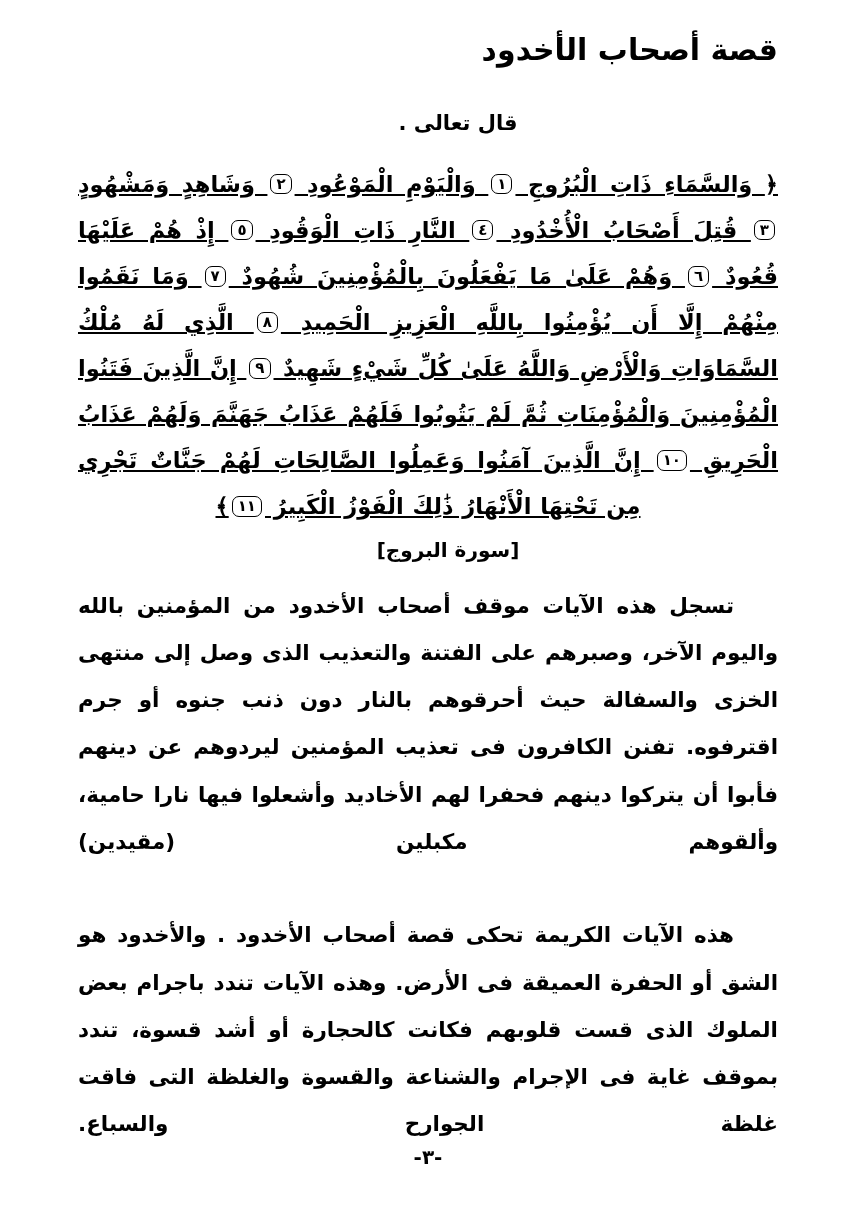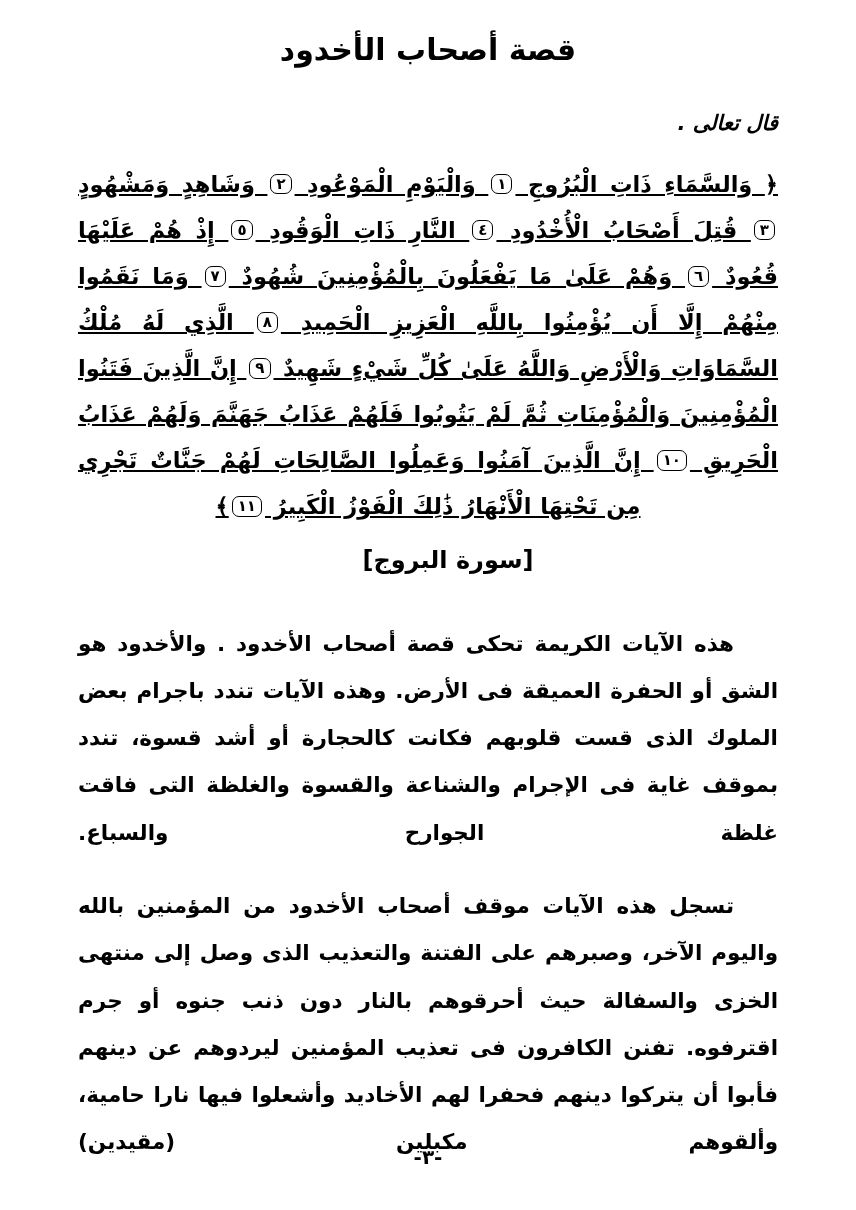--- a/index.html
+++ b/index.html
@@ -24,38 +24,37 @@
     position: absolute;
     top: 0;
     right: 78px;
     left: 78px;
     direction: rtl;
     text-align: justify;
   }
 
   
   .title {
-    text-align: center;
+    text-align: right;
     font-size: 30px;
     font-weight: bold;
     letter-spacing: 1px;
     margin-top: 30px;
     margin-bottom: 16px;
     line-height: 1.35;
   }
 
   
   .lead-in {
     margin-top: 40px;
     margin-bottom: 0;
-    text-align: right;
+    text-align: center;
     font-size: 21px;
     font-weight: bold;
     padding-left: 60px;
-    font-style: italic;
   }
 
   
   .quran-block {
     margin-top: 26px;
     font-size: 22.5px;
     font-weight: bold;
     line-height: 2.05;
     text-align: justify;
     text-align-last: center;
@@ -74,23 +73,23 @@
     padding: 0 5px;
     margin: 0 3px;
     font-size: 15px;
     line-height: 1.25;
     font-weight: bold;
     vertical-align: 3px;
   }
 
   
   .citation {
-    margin-top: 16px;
+    margin-top: 8px;
     text-align: center;
-    font-size: 24px;
+    font-size: 20px;
     font-weight: bold;
     padding-left: 40px;
   }
 
   
   .para {
     font-size: 21.5px;
     font-weight: bold;
     line-height: 2.2;
     text-align: justify;
@@ -130,21 +129,21 @@
     <h1 class="title">قصة أصحاب الأخدود</h1>
 
     <p class="lead-in">قال تعالى .</p>
 
     <div class="quran-block">
       <span class="ornate">﴿</span><span id="quran-verses"><span> وَالسَّمَاءِ ذَاتِ الْبُرُوجِ </span><span class="verse-num">١</span><span> وَالْيَوْمِ الْمَوْعُودِ </span><span class="verse-num">٢</span><span> وَشَاهِدٍ وَمَشْهُودٍ </span><span class="verse-num">٣</span><span> قُتِلَ أَصْحَابُ الْأُخْدُودِ </span><span class="verse-num">٤</span><span> النَّارِ ذَاتِ الْوَقُودِ </span><span class="verse-num">٥</span><span> إِذْ هُمْ عَلَيْهَا قُعُودٌ </span><span class="verse-num">٦</span><span> وَهُمْ عَلَىٰ مَا يَفْعَلُونَ بِالْمُؤْمِنِينَ شُهُودٌ </span><span class="verse-num">٧</span><span> وَمَا نَقَمُوا مِنْهُمْ إِلَّا أَن يُؤْمِنُوا بِاللَّهِ الْعَزِيزِ الْحَمِيدِ </span><span class="verse-num">٨</span><span> الَّذِي لَهُ مُلْكُ السَّمَاوَاتِ وَالْأَرْضِ وَاللَّهُ عَلَىٰ كُلِّ شَيْءٍ شَهِيدٌ </span><span class="verse-num">٩</span><span> إِنَّ الَّذِينَ فَتَنُوا الْمُؤْمِنِينَ وَالْمُؤْمِنَاتِ ثُمَّ لَمْ يَتُوبُوا فَلَهُمْ عَذَابُ جَهَنَّمَ وَلَهُمْ عَذَابُ الْحَرِيقِ </span><span class="verse-num">١٠</span><span> إِنَّ الَّذِينَ آمَنُوا وَعَمِلُوا الصَّالِحَاتِ لَهُمْ جَنَّاتٌ تَجْرِي مِن تَحْتِهَا الْأَنْهَارُ ذَٰلِكَ الْفَوْزُ الْكَبِيرُ </span><span class="verse-num">١١</span></span><span class="ornate">﴾</span>
     </div>
 
     <p class="citation">[سورة البروج]</p>
 
+    <p class="para" id="para-2">تسجل هذه الآيات موقف أصحاب الأخدود من المؤمنين بالله واليوم الآخر، وصبرهم على الفتنة والتعذيب الذى وصل إلى منتهى الخزى والسفالة حيث أحرقوهم بالنار دون ذنب جنوه أو جرم اقترفوه. تفنن الكافرون فى تعذيب المؤمنين ليردوهم عن دينهم فأبوا أن يتركوا دينهم فحفرا لهم الأخاديد وأشعلوا فيها نارا حامية، وألقوهم مكبلين (مقيدين)</p>
+
     <p class="para" id="para-1">هذه الآيات الكريمة تحكى قصة أصحاب الأخدود . والأخدود هو الشق أو الحفرة العميقة فى الأرض. وهذه الآيات تندد باجرام بعض الملوك الذى قست قلوبهم فكانت كالحجارة أو أشد قسوة، تندد بموقف غاية فى الإجرام والشناعة والقسوة والغلظة التى فاقت غلظة الجوارح والسباع.</p>
-
-    <p class="para" id="para-2">تسجل هذه الآيات موقف أصحاب الأخدود من المؤمنين بالله واليوم الآخر، وصبرهم على الفتنة والتعذيب الذى وصل إلى منتهى الخزى والسفالة حيث أحرقوهم بالنار دون ذنب جنوه أو جرم اقترفوه. تفنن الكافرون فى تعذيب المؤمنين ليردوهم عن دينهم فأبوا أن يتركوا دينهم فحفرا لهم الأخاديد وأشعلوا فيها نارا حامية، وألقوهم مكبلين (مقيدين)</p>
 
   </div>
 
   <div class="page-number">-٣-</div>
 
 </div>
 
 </body></html>

